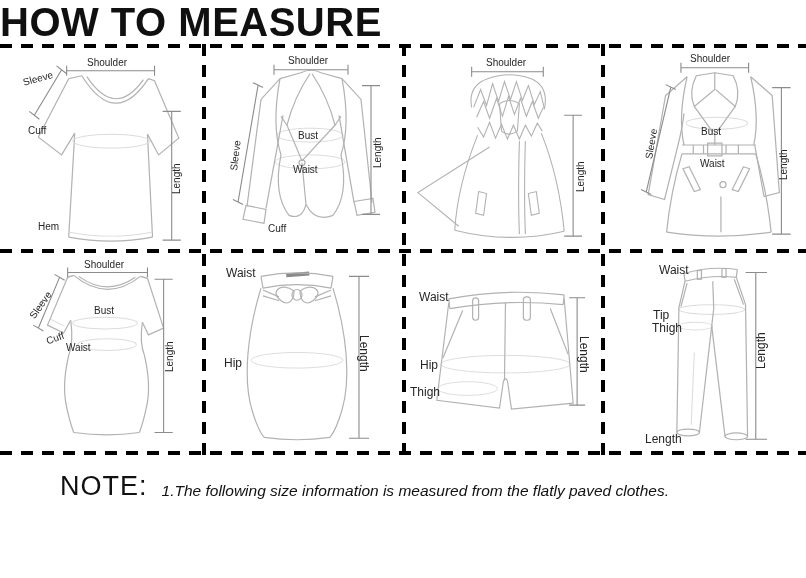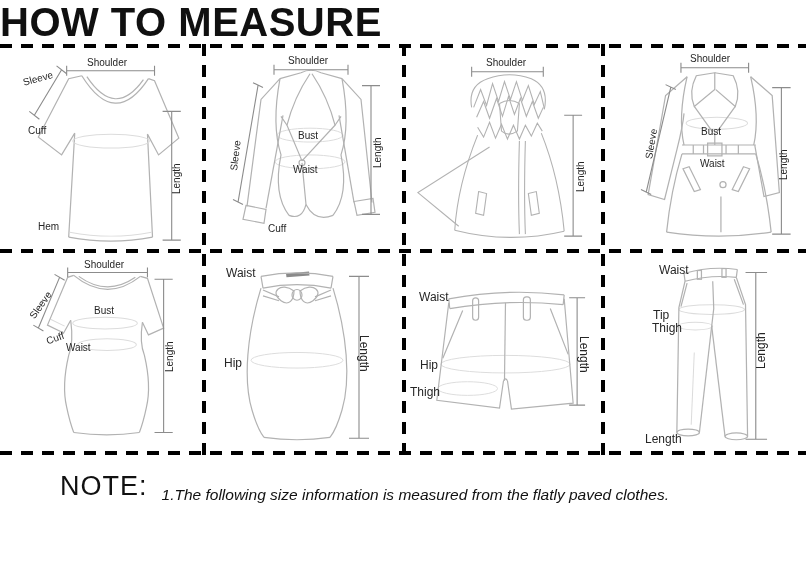--- a/index.html
+++ b/index.html
@@ -10,21 +10,21 @@
   
   .hline{position:absolute;left:0;width:806px;height:4px;
          background:repeating-linear-gradient(90deg,#000 0 12px,transparent 12px 21px);}
   .vline{position:absolute;width:4px;top:44px;height:411px;
          background:repeating-linear-gradient(180deg,#000 0 12px,transparent 12px 21px);}
   .cell{position:absolute;}
   .cell svg{position:absolute;left:0;top:0;width:100%;height:100%;}
   .lb{position:absolute;font-size:10px;line-height:1;color:#262626;white-space:nowrap;
       transform-origin:0 0;}
   .lb.big{font-size:12px;}
-  .note{position:absolute;left:60px;top:471px;display:flex;align-items:flex-end;}
+  .note{position:absolute;left:60px;top:471px;display:flex;align-items:center;}
   .note-label{font-size:27px;letter-spacing:1px;color:#111;font-weight:400;}
   .note-lines{margin-left:14px;padding-top:8px;}
   .note-line{font-size:15.5px;color:#111;line-height:1;font-style:italic;}
   .note-line + .note-line{margin-top:16px;}
 </style>
 </head>
 <body>
 
 <div class="page">
 

